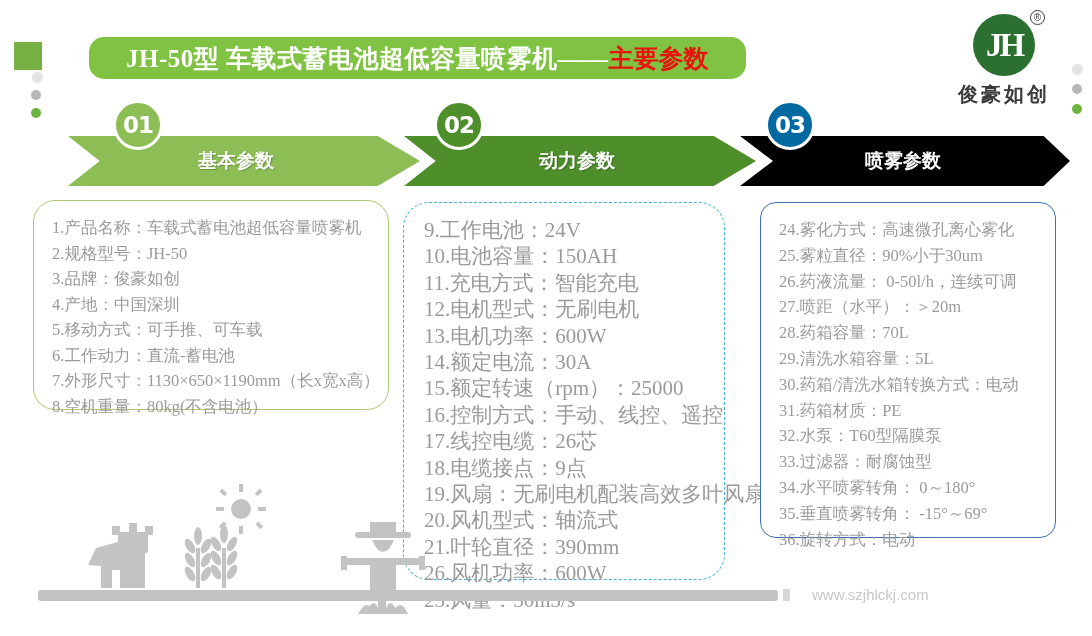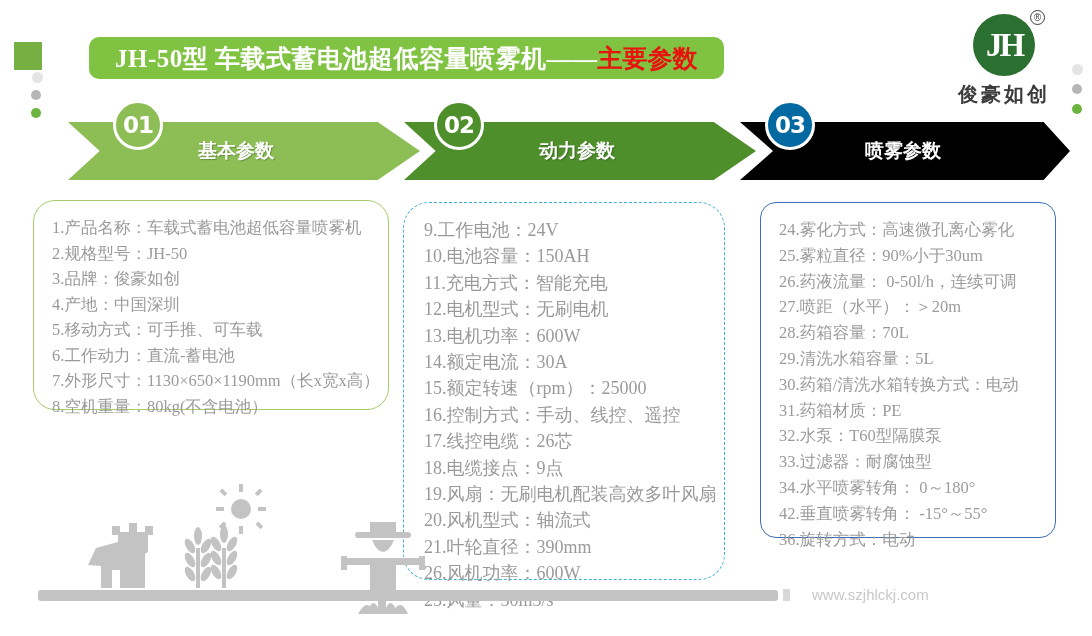--- a/index.html
+++ b/index.html
@@ -20,22 +20,22 @@
   .dot-l1 { left:32px; top:72px;  width:11px; height:11px; background:#e4e4e4; }
   .dot-l2 { left:31px; top:90px;  width:10px; height:10px; background:#b6b6b6; }
   .dot-l3 { left:31px; top:108px; width:10px; height:10px; background:#6db33f; }
   .dot-r1 { left:1072px; top:64px;  width:11px; height:11px; background:#e4e4e4; }
   .dot-r2 { left:1072px; top:84px;  width:10px; height:10px; background:#b6b6b6; }
   .dot-r3 { left:1072px; top:104px; width:10px; height:10px; background:#6db33f; }
 
   
   .title-badge {
     position:absolute; left:89px; top:37px;
-    height:42px; padding:0 26px;
-    background:#80c342; border-radius:10px;
+    height:42px; padding:0 37px;
+    background:#80c342; border-radius:15px;
     display:flex; align-items:center;
     white-space:nowrap;
   }
   .title-main {
     font-size:25px; font-weight:bold; color:#ffffff;
     letter-spacing:.5px;
     font-family:"Liberation Serif", serif;
   }
   .title-accent {
     font-size:25px; font-weight:bold; color:#e8130f;
@@ -61,21 +61,21 @@
     background:#fff;
   }
   .logo-name {
     margin-top:5px; font-size:20px; font-weight:bold; color:#3b3b3b;
     letter-spacing:3px; font-family:"DejaVu Sans", sans-serif;
   }
 
   
   .band { position:absolute; left:0; top:120px; width:1092px; height:58px; }
   .chev {
-    position:absolute; top:2px; height:58px;
+    position:absolute; top:16px; height:50px;
     display:flex; align-items:center;
   }
   .chev-label {
     color:#ffffff; font-size:19px; font-weight:bold;
     font-family:"DejaVu Sans", sans-serif;
     text-shadow:1px 1px 1px rgba(0,0,0,.25);
     position:absolute; white-space:nowrap;
   }
   .chev1 {
     left:68px; width:352px; background:#8cbe55;
@@ -118,21 +118,21 @@
   .card-3 {
     left:760px; top:202px; width:296px; height:336px;
     border:1.6px solid #3c6fb5; border-radius:16px;
   }
   .spec-list { list-style:none; padding:14px 0 0 0; }
   .spec-list li {
     color:#9a9a9a; white-space:nowrap;
     font-family:Liberation Serif, serif;
   }
   .card-1 .spec-list li { font-size:16.5px; line-height:25.5px; padding-left:18px; }
-  .card-2 .spec-list li { font-size:18px; line-height:26.4px; padding-left:20px; }
+  .card-2 .spec-list li { font-size:21px; line-height:26.4px; padding-left:20px; }
   .card-3 .spec-list li { font-size:16.5px; line-height:25.8px; padding-left:18px; }
   .card-3 .spec-list li { color:#9b9b9b; }
 
   
   .illus { position:absolute; left:0; top:470px; width:520px; height:145px; }
   .ground {
     position:absolute; left:38px; top:590px; width:740px; height:11px;
     background:#c3c3c3; border-radius:3px;
   }
   .footer-url {
@@ -223,21 +223,21 @@
     <li>25.雾粒直径：90%小于30um</li>
     <li>26.药液流量： 0-50l/h，连续可调</li>
     <li>27.喷距（水平）：＞20m</li>
     <li>28.药箱容量：70L</li>
     <li>29.清洗水箱容量：5L</li>
     <li>30.药箱/清洗水箱转换方式：电动</li>
     <li>31.药箱材质：PE</li>
     <li>32.水泵：T60型隔膜泵</li>
     <li>33.过滤器：耐腐蚀型</li>
     <li>34.水平喷雾转角： 0～180°</li>
-    <li>42.垂直喷雾转角： -15°～55°</li>
+    <li>35.垂直喷雾转角： -15°～69°</li>
     <li>36.旋转方式：电动</li>
   </ul>
 </div>
 
 <svg class="illus" viewBox="0 0 520 145">
   <g fill="#c3c3c3">
 
     <g>
       <circle cx="241" cy="509" r="0"></circle>
       <circle cx="241" cy="39" r="10"></circle>

